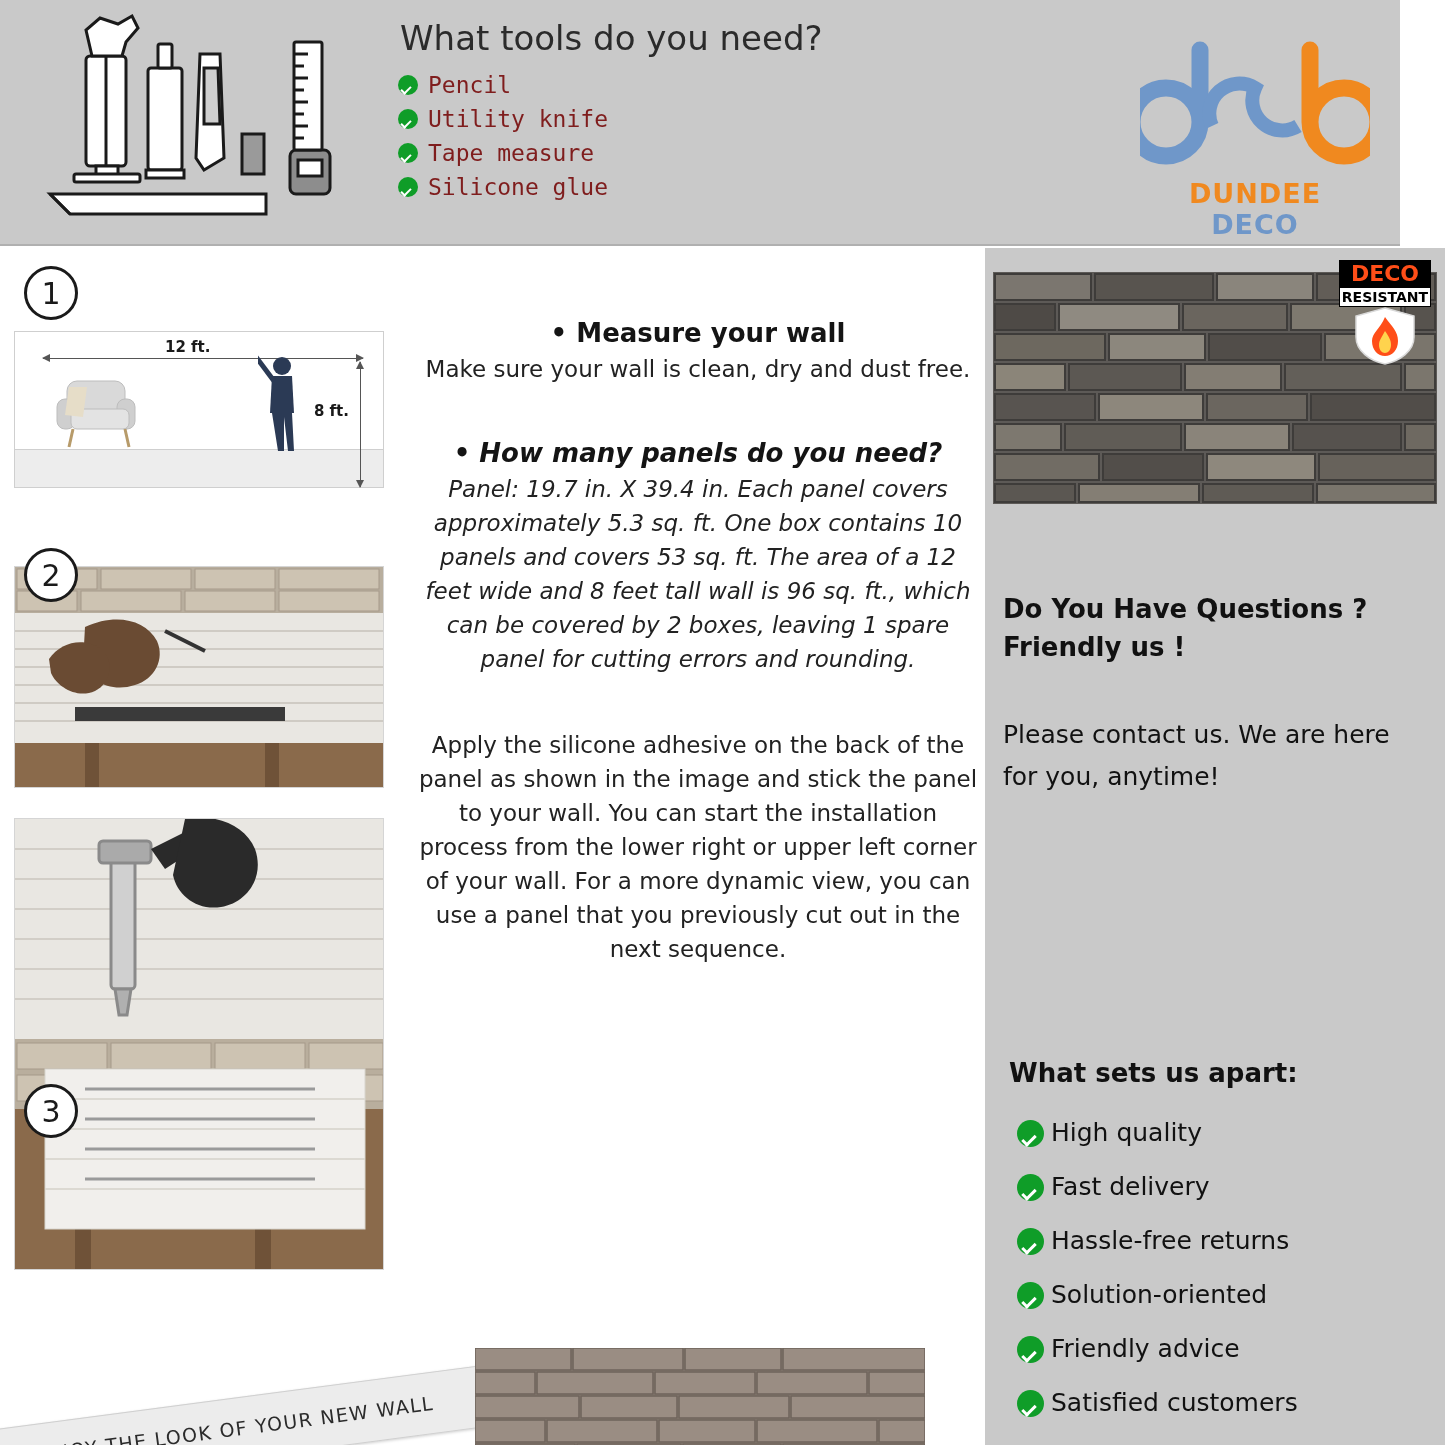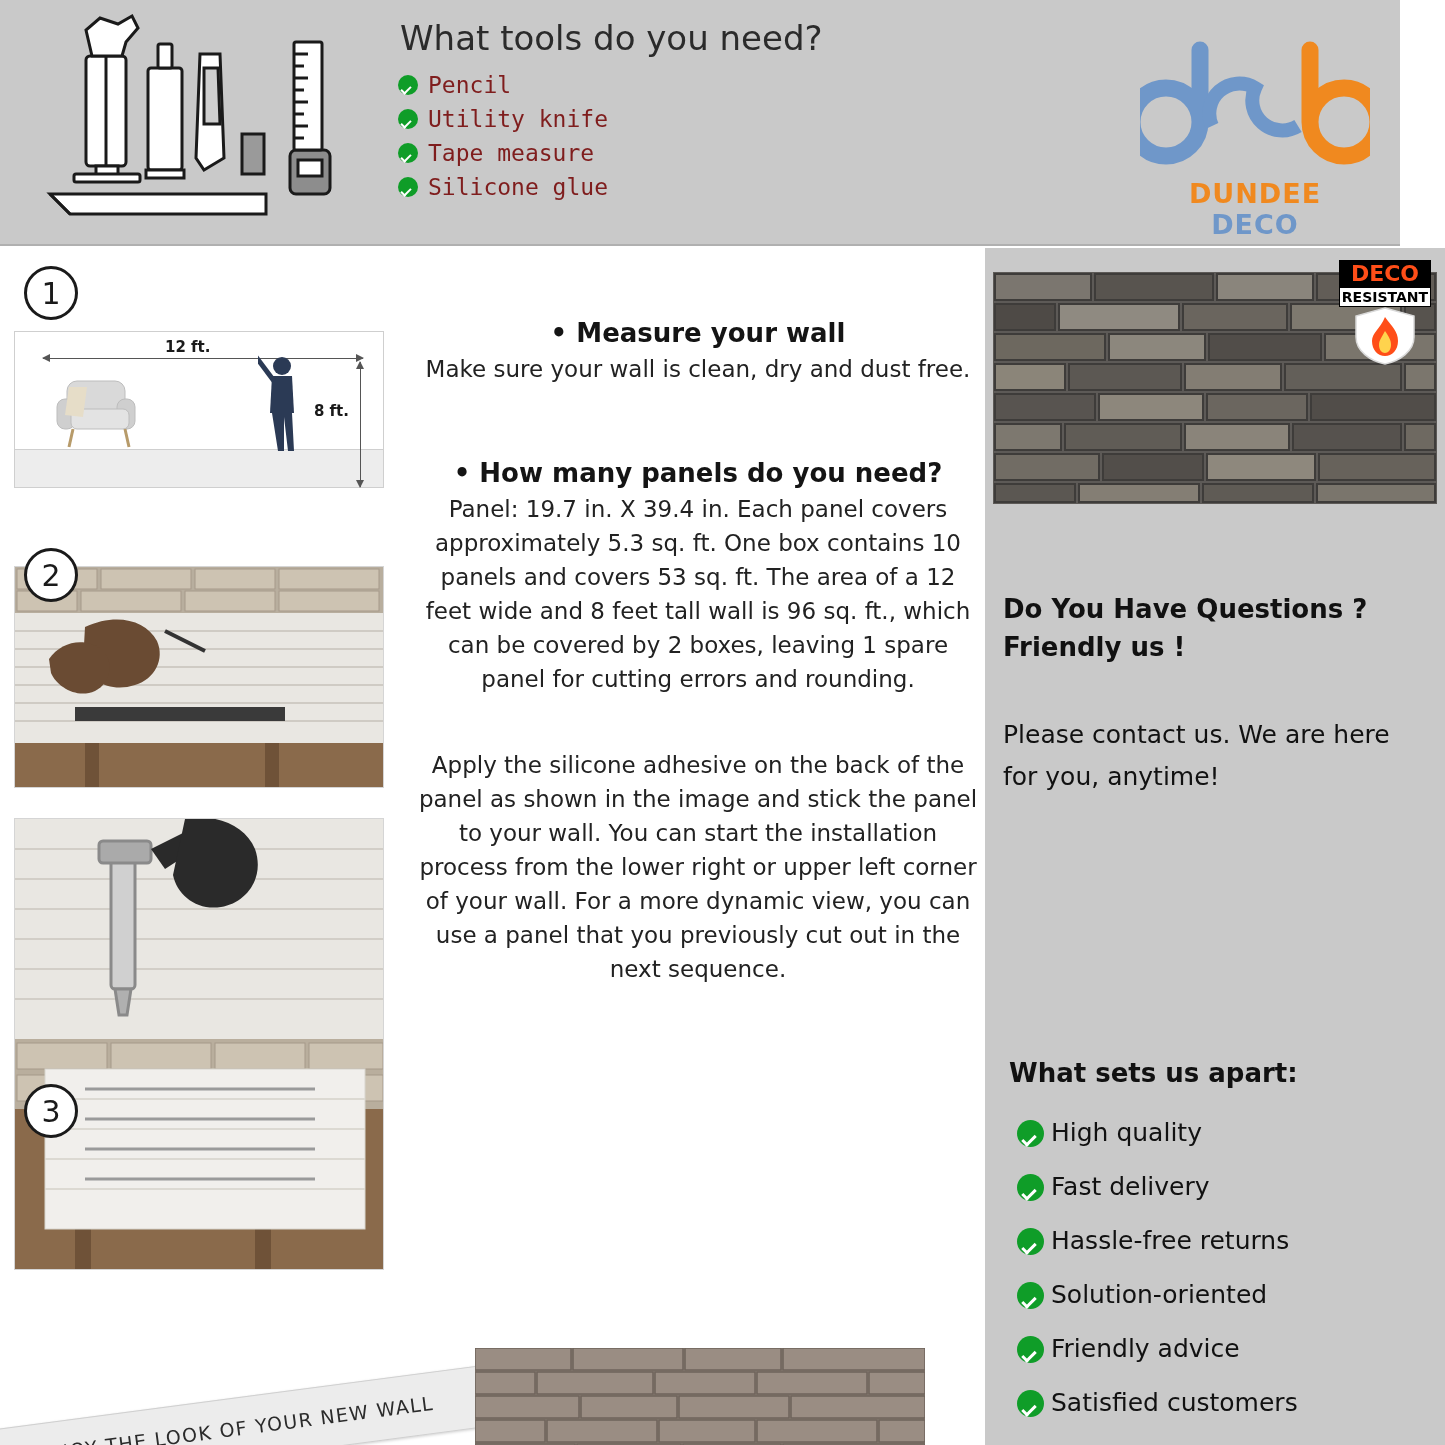--- a/index.html
+++ b/index.html
@@ -376,21 +376,21 @@
         <path d="M170 0 C200 -6 230 6 240 30 C250 58 232 84 206 88 C182 92 162 76 158 56 Z" fill="#2a2a2a"></path>
       </g>
     </svg>
   </div>
 
   <div class="txt-col">
     <div class="blk">
       <p class="txt-head">• Measure your wall</p>
       <p class="txt-body">Make sure your wall is clean, dry and dust free.</p>
     </div>
-    <div class="blk" style="margin-top:72px;">
+    <div class="blk" style="margin-top:52px;font-style:italic;">
       <p class="txt-head">• How many panels do you need?</p>
       <p class="txt-body">Panel: 19.7 in. X 39.4 in. Each panel covers approximately 5.3 sq. ft. One box contains 10 panels and covers 53 sq. ft. The area of a 12 feet wide and 8 feet tall wall is 96 sq. ft., which can be covered by 2 boxes, leaving 1 spare panel for cutting errors and rounding.</p>
     </div>
     <div class="blk" style="margin-top:52px;">
       <p class="txt-body">Apply the silicone adhesive on the back of the panel as shown in the image and stick the panel to your wall. You can start the installation process from the lower right or upper left corner of your wall. For a more dynamic view, you can use a panel that you previously cut out in the next sequence.</p>
     </div>
   </div>
 
   <div class="ribbon">
     <span>ENJOY THE LOOK OF YOUR NEW WALL</span>

